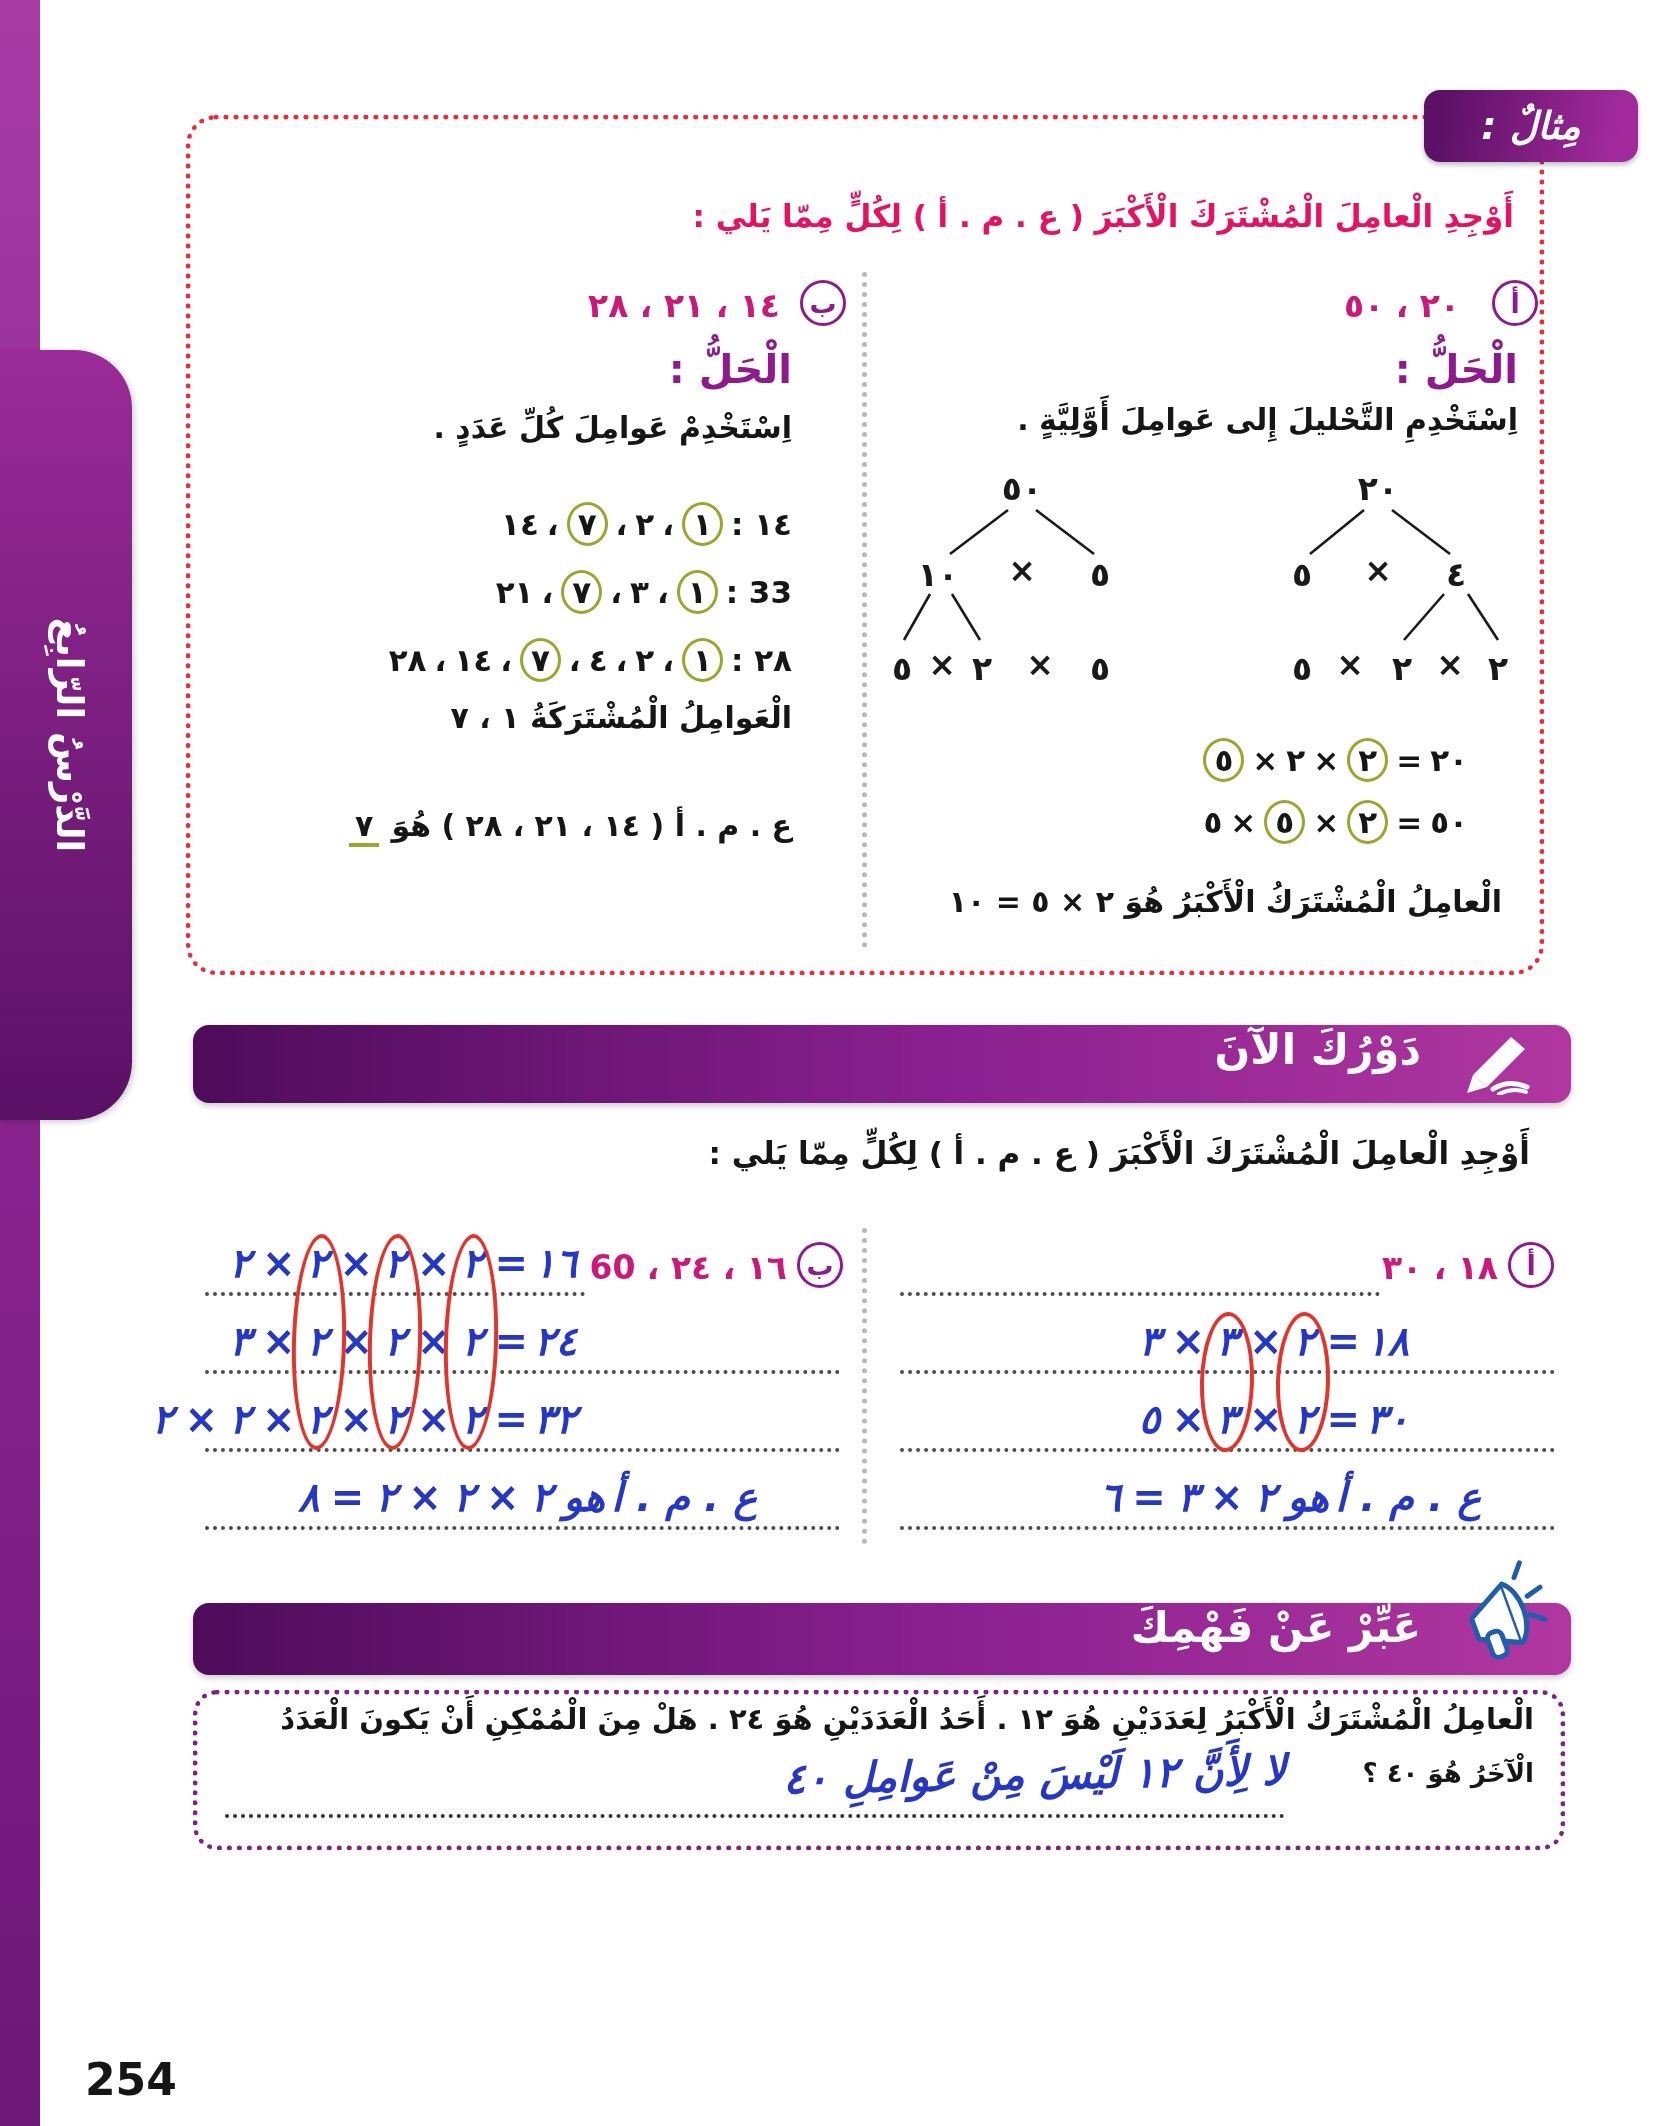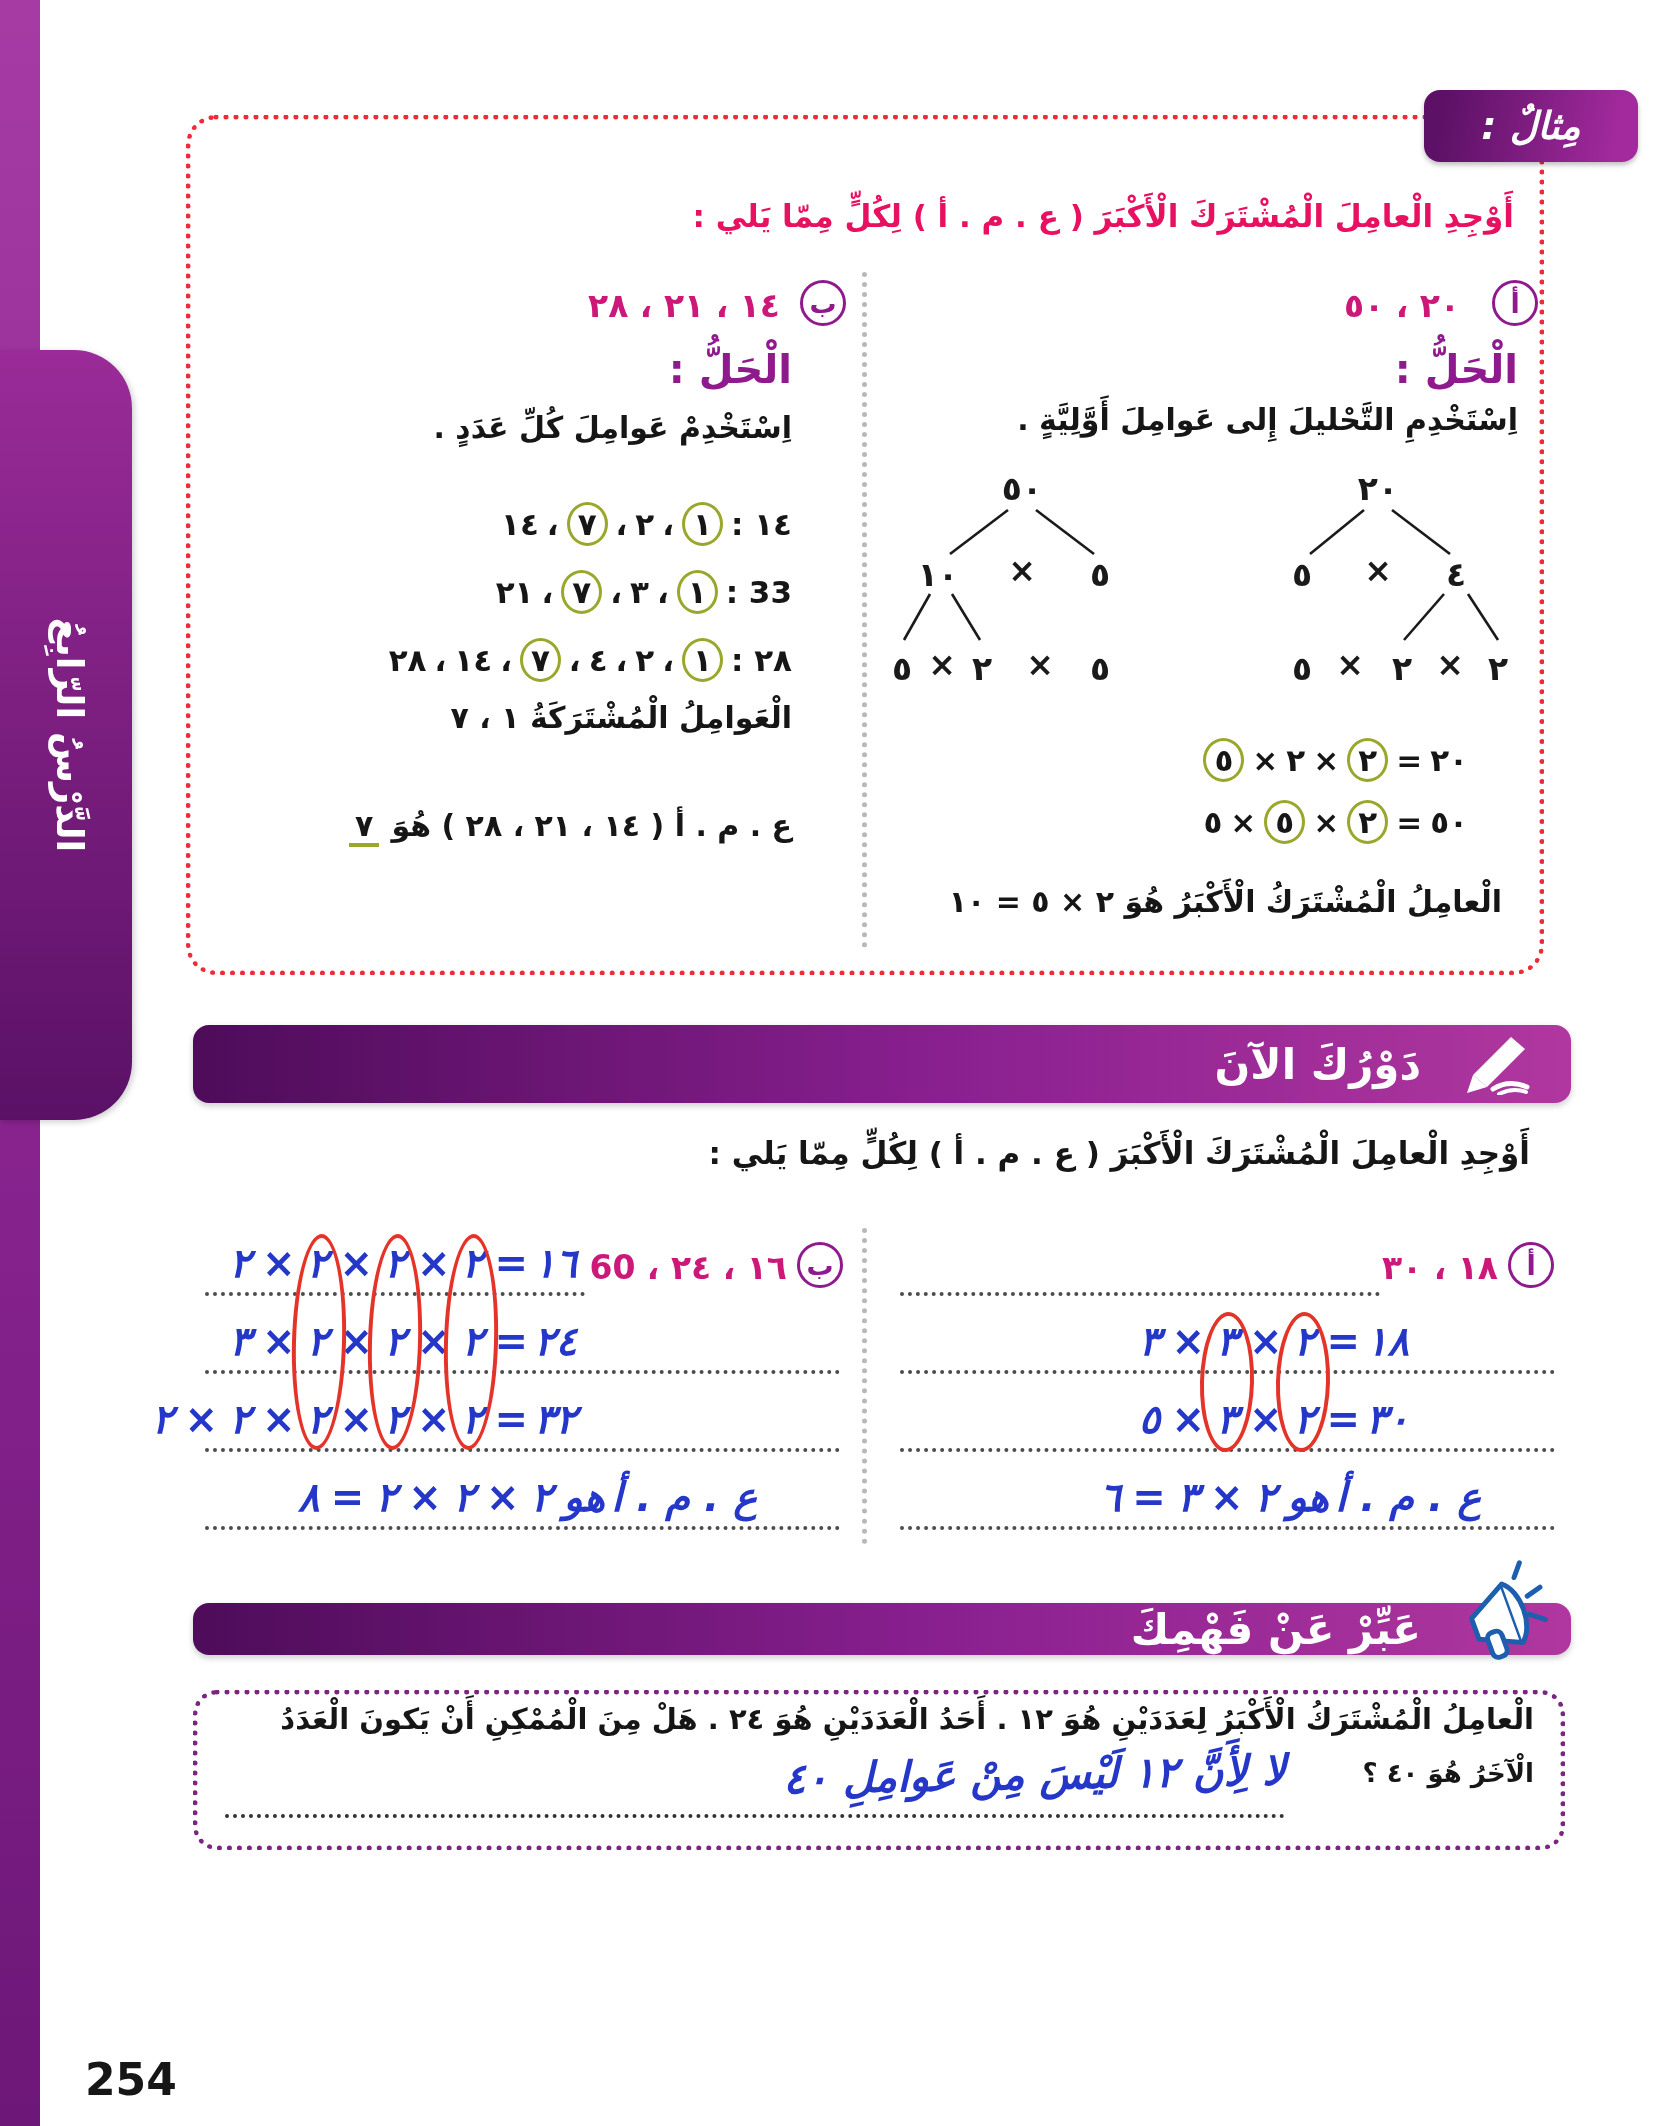--- a/index.html
+++ b/index.html
@@ -24,21 +24,21 @@
   .body-text{font-size:30px;font-weight:700;white-space:nowrap}
   .vdivider{width:0;border-left:5px dotted #b8b8b8}
   .letter-circle{width:46px;height:46px;border:3px solid #8e1a8e;border-radius:50%;background:#fff;
         color:#8e1a8e;display:flex;align-items:center;justify-content:center;font-size:27px;font-weight:700}
   .eq-row{display:flex;align-items:center;gap:8px;font-size:31px;font-weight:700;direction:rtl;white-space:nowrap}
   .goval{border:3px solid #9aa72c;border-radius:50%;padding:1px 8px}
   .tree line{stroke:#1a1a1a;stroke-width:2.6}
   .tree text{font-family:"DejaVu Sans",sans-serif;font-size:33px;font-weight:700;fill:#1a1a1a;text-anchor:middle}
   .banner{left:193px;width:1378px;border-radius:16px;
         background:linear-gradient(to left,#b0379f 0%,#8a2090 45%,#4e0c5a 100%);
-        display:flex;align-items:center;box-shadow:0 3px 6px rgba(0,0,0,.2)}
+        display:flex;align-items:flex-start;box-shadow:0 3px 6px rgba(0,0,0,.2)}
   .banner-text{color:#fff;font-size:42px;font-weight:700;padding-right:150px;white-space:nowrap}
   .hand-icon{position:absolute;right:26px;top:8px}
   .mega-icon{position:absolute;right:14px;top:-46px}
   .dotline{height:0;border-bottom:4px dotted #4c4c4c}
   .dotline.dark{border-bottom:4px dotted #333}
   .hw-eq{display:flex;direction:rtl;color:#2437c8;font-size:40px;font-weight:700;font-style:italic;white-space:nowrap}
   .hw-eq .tok{min-width:38px;text-align:center;padding:0 3px}
   .hw-answer{color:#2437c8;font-size:42px;font-weight:700;font-style:italic;white-space:nowrap;transform:rotate(-1deg)}
   .red-oval{border:4px solid #e4342a;border-radius:50%;transform:rotate(1.5deg)}
   .express-box{left:193px;top:1690px;width:1372px;height:160px;border:5px dotted #7d2382;border-radius:24px}
@@ -269,21 +269,21 @@
       <span class="tok">٢</span>
       <span class="tok">×</span>
       <span class="tok">٢</span>
       <span class="tok">=</span>
       <span class="tok">٨</span>
     </div>
   <div class="red-oval" style="left:444px;top:1234px;width:54px;height:216px"></div>
   <div class="red-oval" style="left:368px;top:1234px;width:54px;height:216px"></div>
   <div class="red-oval" style="left:292px;top:1234px;width:54px;height:216px"></div>
 
-  <div class="banner" style="top:1603px;height:52px">
+  <div class="banner" style="top:1603px;height:72px">
     <svg class="mega-icon" width="104" height="112" viewBox="0 0 104 112">
       <g transform="rotate(-20 52 60)">
         <path d="M20 50 L60 28 L60 90 L20 72 Z" fill="#fff" stroke="#1d5fae" stroke-width="5" stroke-linejoin="round"></path>
         <path d="M60 28 C76 40 76 78 60 90" fill="#fff" stroke="#1d5fae" stroke-width="5"></path>
         <rect x="28" y="70" width="15" height="26" rx="6" fill="#fff" stroke="#1d5fae" stroke-width="5"></rect>
         <path d="M74 26 L84 14" stroke="#1d5fae" stroke-width="5" stroke-linecap="round"></path>
         <path d="M80 48 L95 44" stroke="#1d5fae" stroke-width="5" stroke-linecap="round"></path>
         <path d="M76 66 L89 76" stroke="#1d5fae" stroke-width="5" stroke-linecap="round"></path>
       </g>
     </svg>

